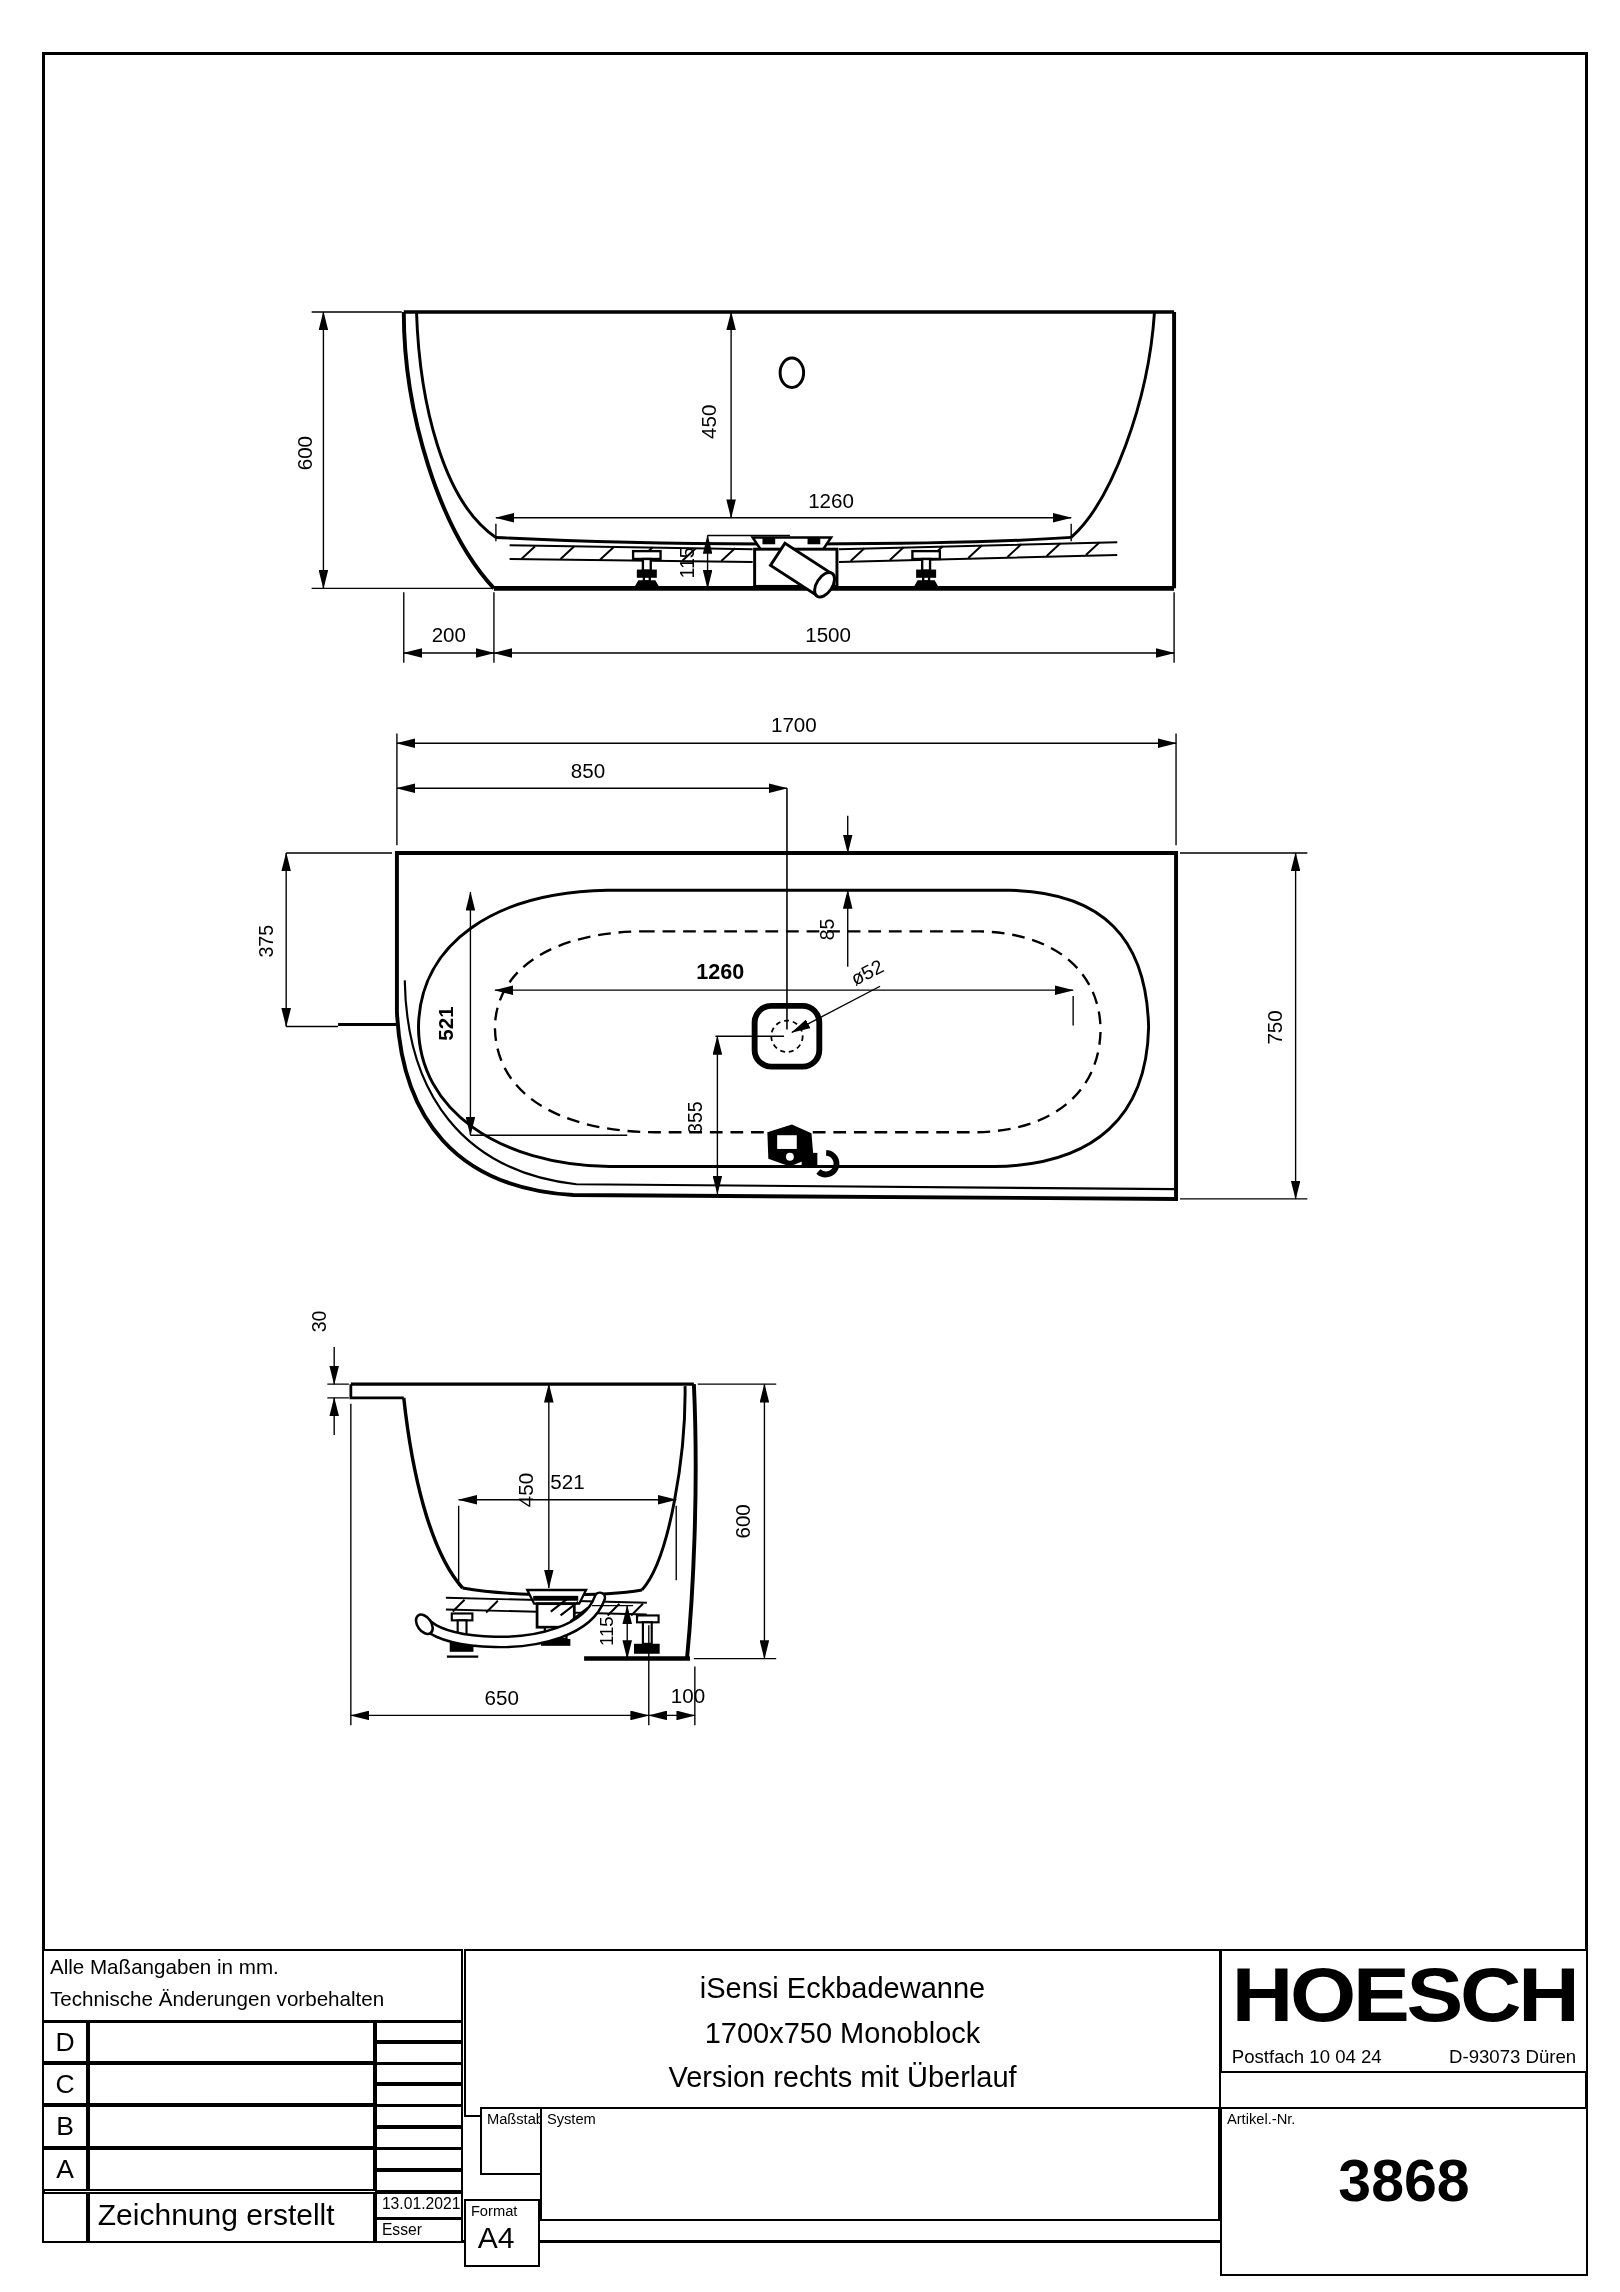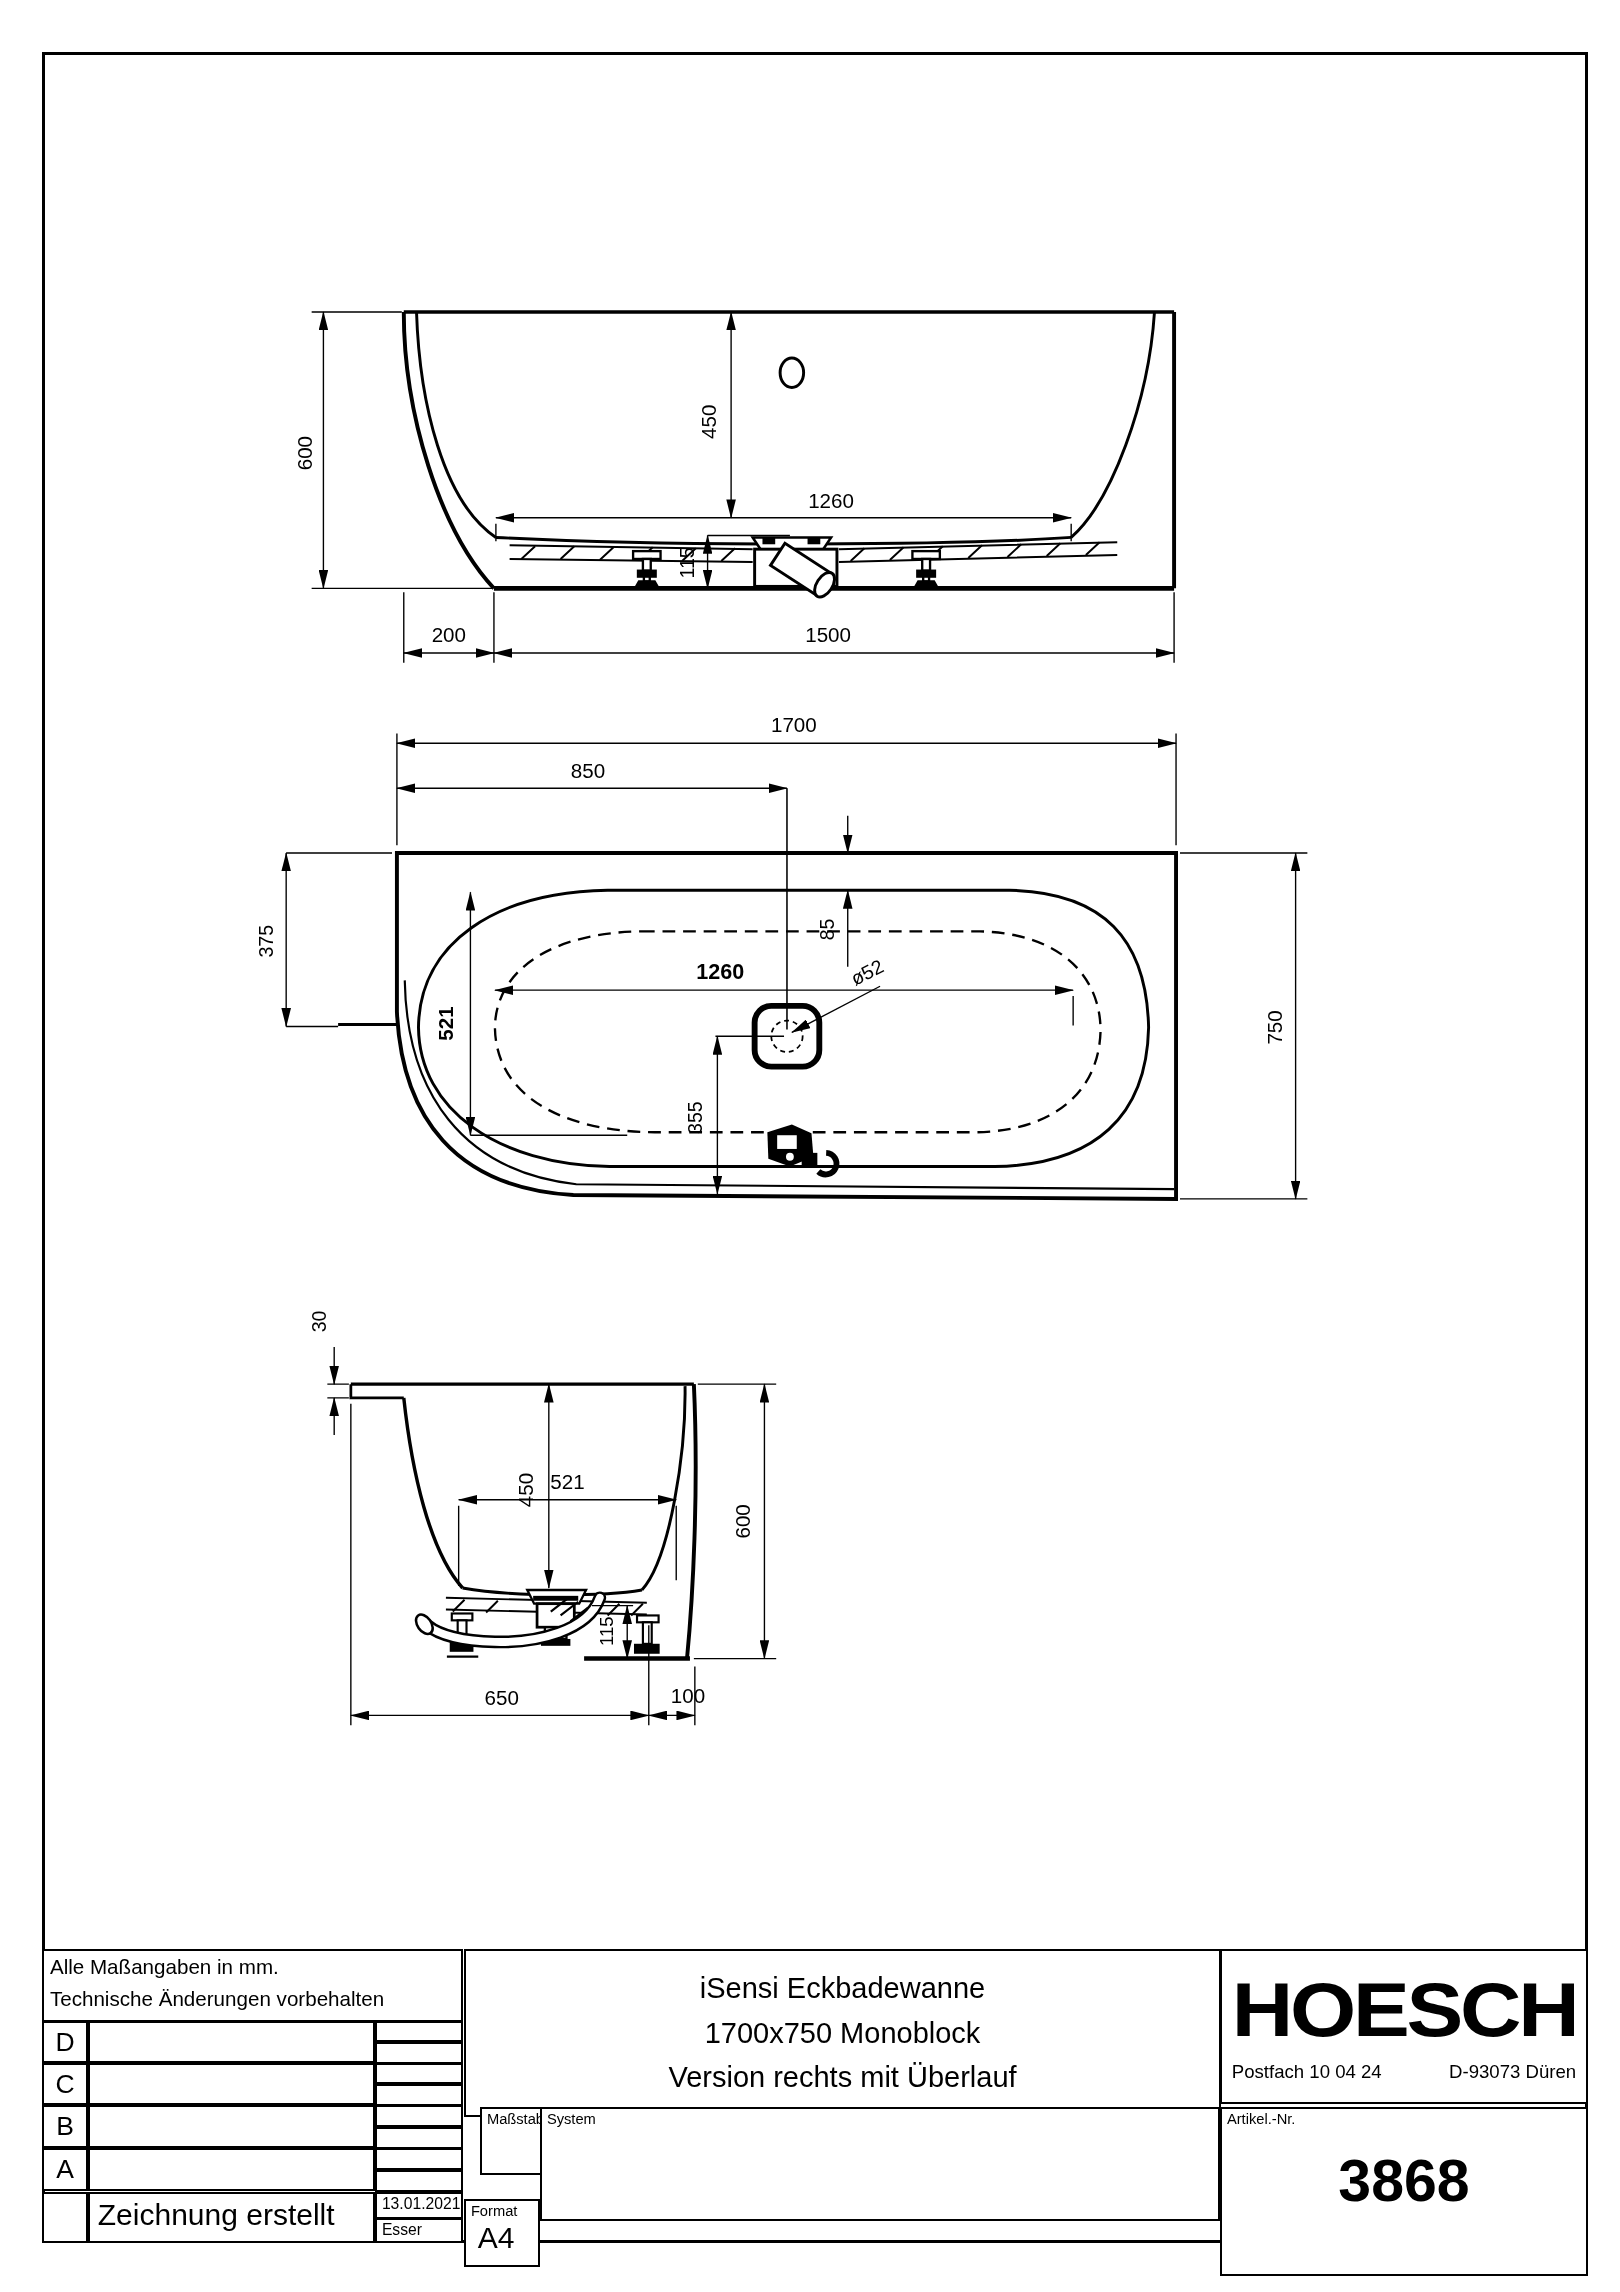--- a/index.html
+++ b/index.html
@@ -307,21 +307,21 @@
     <div class="small-label">Maßstab</div>
   </div>
   <div class="tb-cell" style="left:464px; top:2175px; width:76px; height:68px;margin-top:24px;">
     <div class="small-label">Format</div>
     <div class="fmt-value">A4</div>
   </div>
   <div class="tb-cell" style="left:540px; top:2107px; width:680px; height:114px;">
     <div class="small-label">System</div>
   </div>
 
-  <div class="tb-cell tb-thick brand-box" style="left:1220px; top:1949px; width:368px; height:155px;">
+  <div class="tb-cell tb-thick brand-box" style="left:1220px; top:1949px; width:368px; height:124px;">
     <div class="brand-word">HOESCH</div>
     <div class="brand-addr">
       <span>Postfach 10 04 24</span>
       <span>D-93073 Düren</span>
     </div>
   </div>
   <div class="tb-cell" style="left:1220px; top:2107px; width:368px; height:169px;">
     <div class="small-label">Artikel.-Nr.</div>
     <div class="article-value">3868</div>
   </div>

